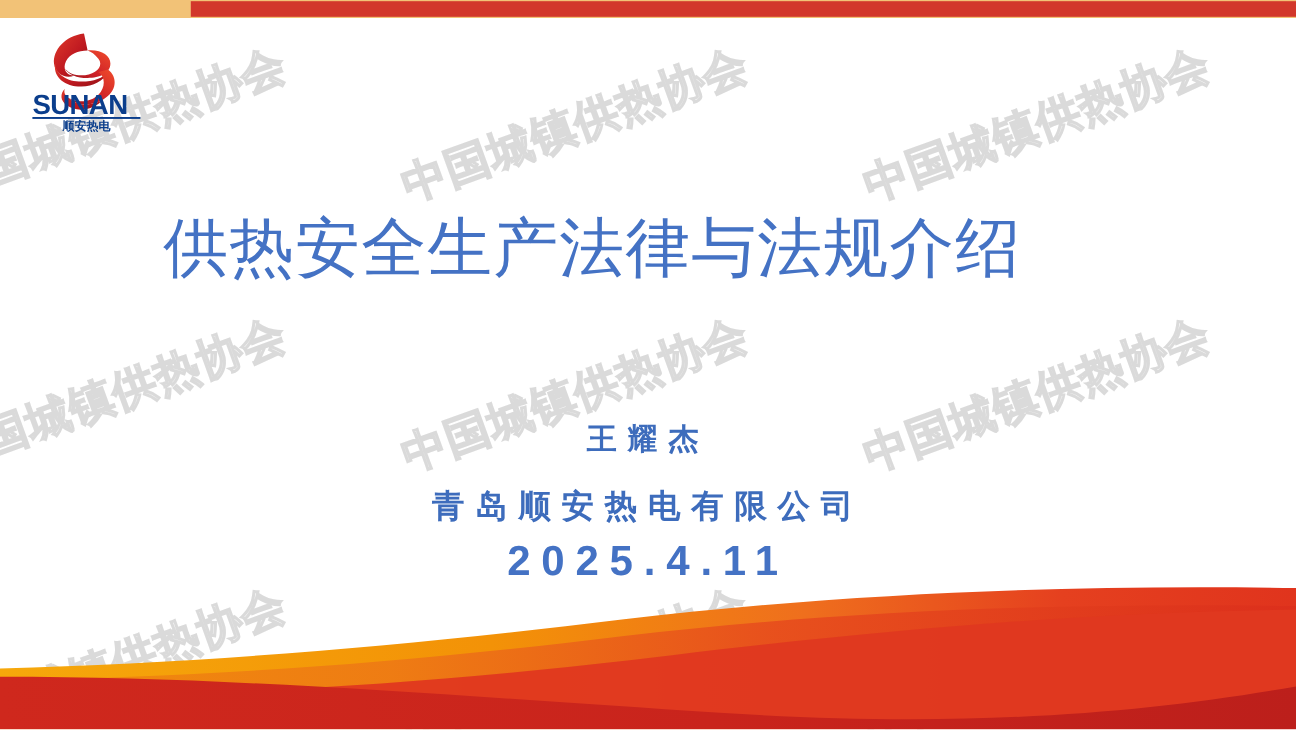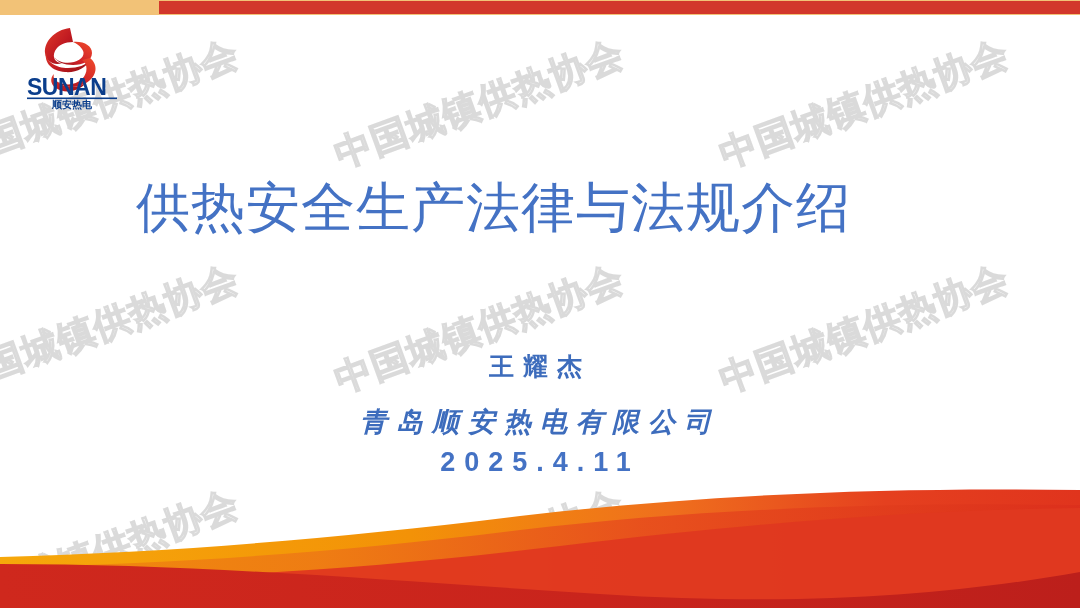--- a/index.html
+++ b/index.html
@@ -109,25 +109,24 @@
     line-height: 1.5;
   }
   .company {
     font-family: "Liberation Serif", serif;
     font-size: 27px;
     font-weight: 700;
     letter-spacing: 9px;
     color: #3d6cbc;
     margin-top: 18px;
     line-height: 1.4;
-    font-style: italic;
   }
   .date {
     font-family: "Liberation Sans", sans-serif;
-    font-size: 27px;
+    font-size: 35px;
     font-weight: 700;
     letter-spacing: 9px;
     color: #4472c4;
     margin-top: 4px;
     line-height: 1.3;
   }
 
   
   .waves {
     position: absolute;

